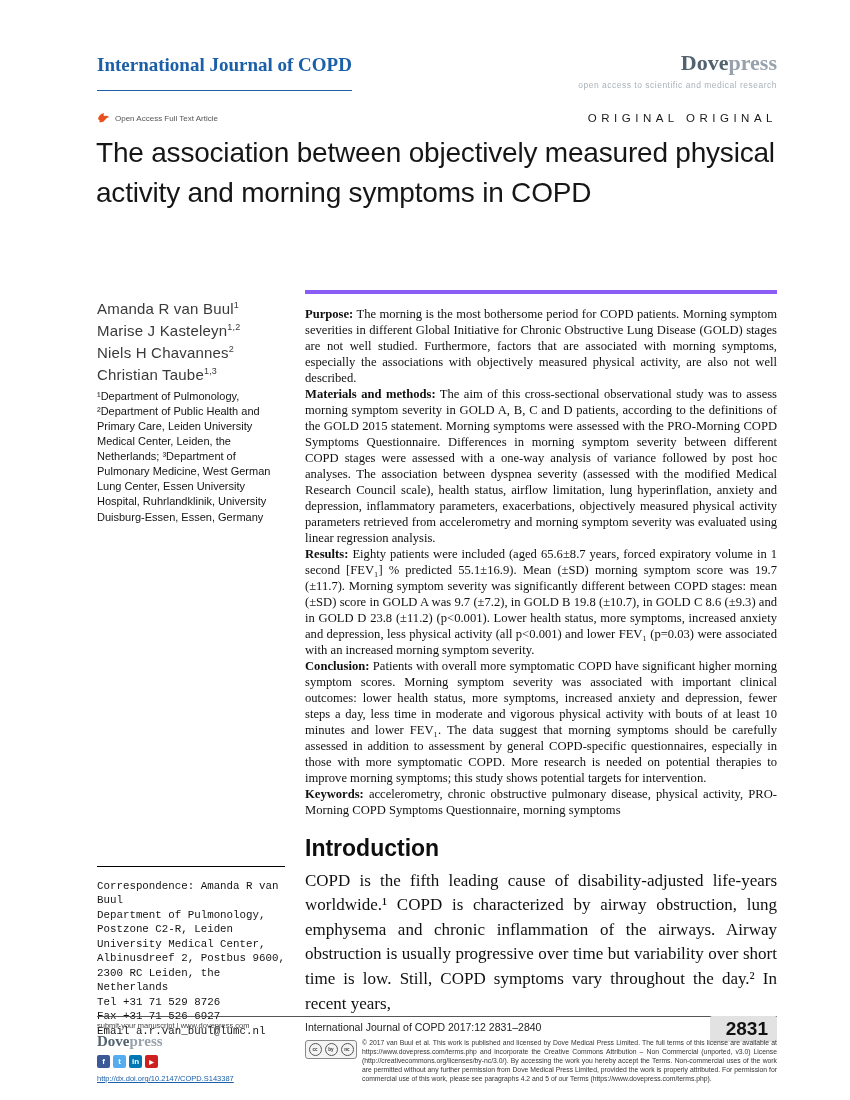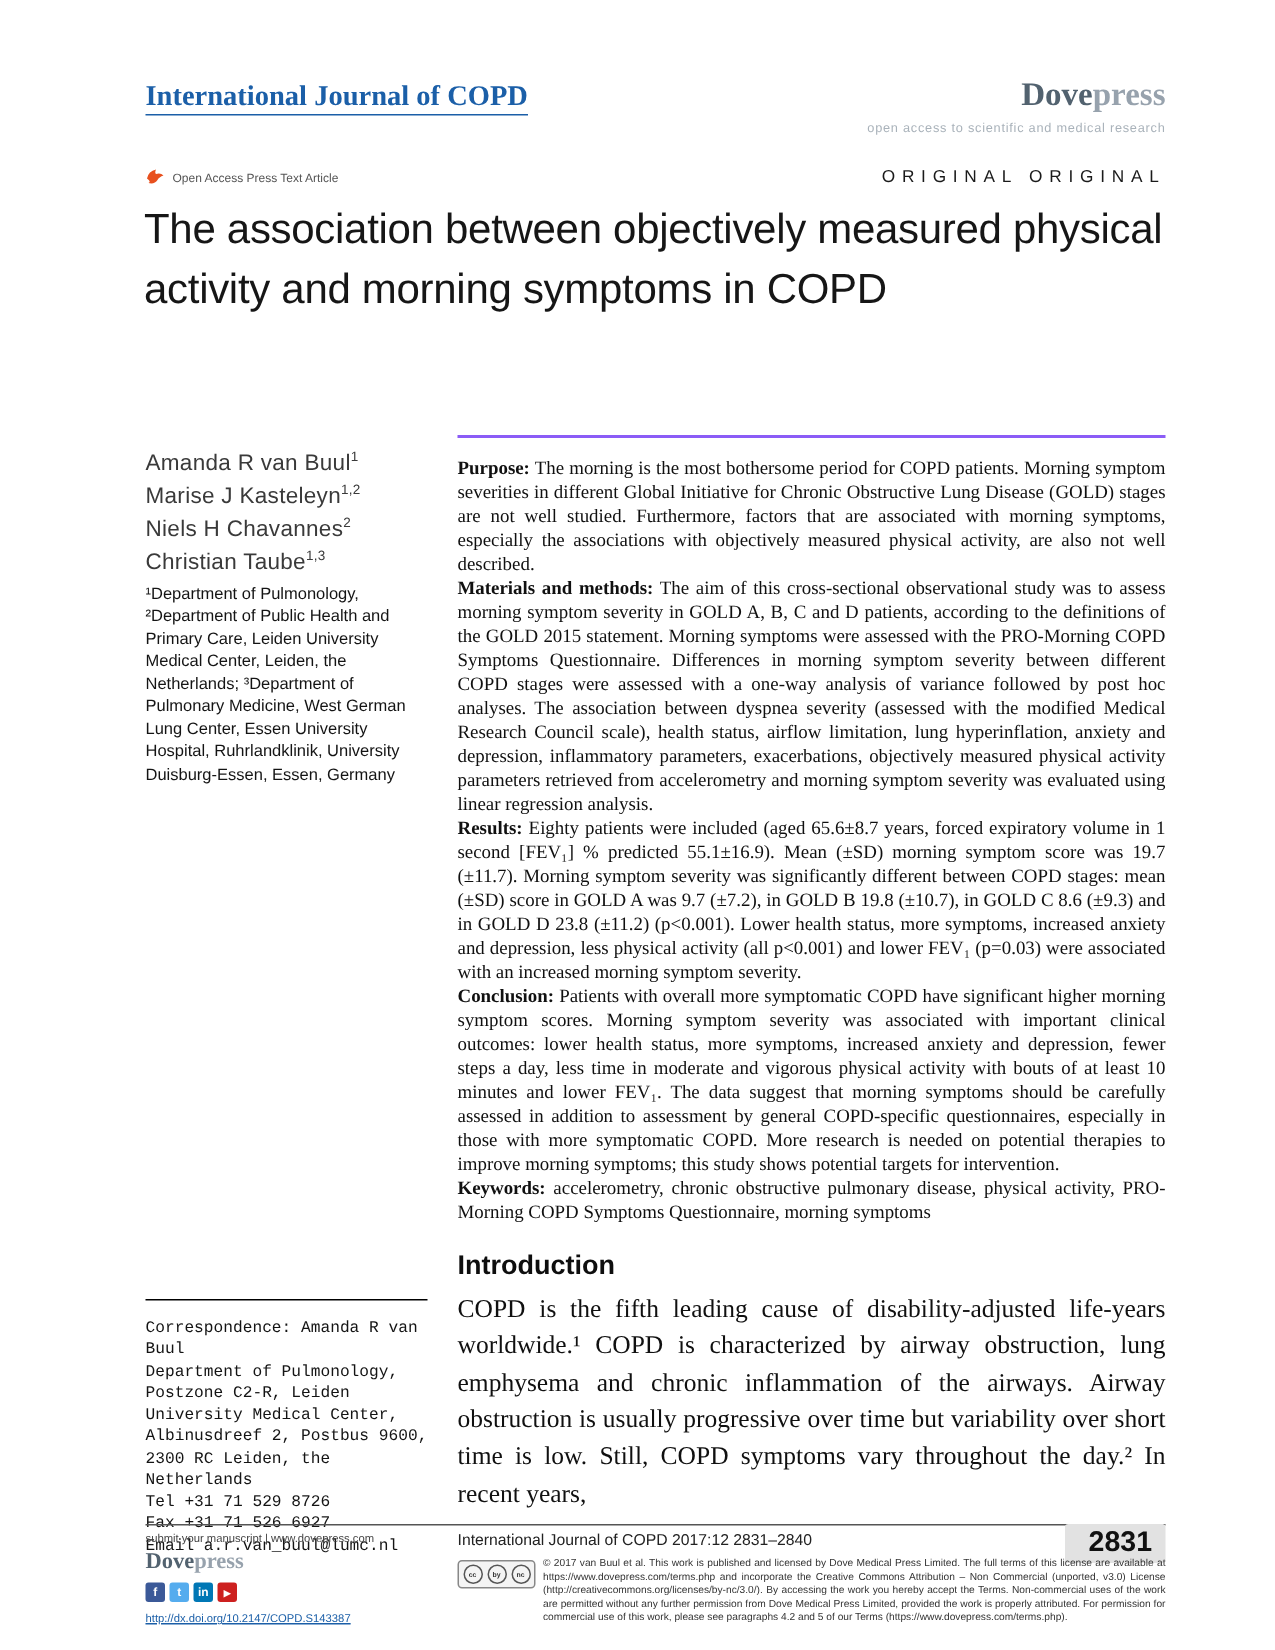--- a/index.html
+++ b/index.html
@@ -1,48 +1,48 @@
 <!DOCTYPE html>
 <html><head>
 <meta charset="utf-8">
 <style>
   html,body{margin:0;padding:0;background:#ffffff;}
   #page{position:relative;width:850px;height:1100px;background:#fff;overflow:hidden;
         font-family:"Liberation Sans",sans-serif;color:#141414;}
 
   
   .journal-title{position:absolute;left:97px;top:54px;font-family:"Liberation Serif",serif;
-      font-weight:bold;font-size:19px;color:#1b5fa8;padding-bottom:0;border-bottom:1.5px solid #1b5fa8;}
+      font-weight:bold;font-size:19px;color:#1b5fa8;padding-bottom:14px;border-bottom:1.5px solid #1b5fa8;}
   .brand-header{position:absolute;right:73px;top:50px;text-align:right;
       font-family:"Liberation Serif",serif;font-size:22px;font-weight:bold;}
   .brand-dove{color:#52626f;} .brand-press{color:#97a2ad;}
   .tagline{position:absolute;right:73px;top:80px;font-size:8.5px;color:#a9b2ba;letter-spacing:.5px;}
   .open-access-row{position:absolute;left:97px;top:112px;display:flex;align-items:center;gap:5px;}
   .open-access-label{font-size:8px;color:#555;}
   .article-type{position:absolute;right:73px;top:112px;font-size:11.5px;letter-spacing:4.5px;color:#1a1a1a;font-weight:500;}
   .page-title{position:absolute;left:96px;top:133px;width:692px;font-size:28px;line-height:1.42;
       color:#161616;font-weight:400;letter-spacing:-0.2px;}
 
   
   .authors{position:absolute;left:97px;top:298px;font-size:15px;line-height:1.47;color:#3a3a3a;letter-spacing:.2px;}
   .authors sup{font-size:9px;}
   .affiliations{position:absolute;left:97px;top:389px;width:180px;font-size:11px;line-height:1.37;color:#141414;}
   .correspondence{position:absolute;left:97px;top:866px;width:188px;border-top:1px solid #000;
       padding-top:12px;font-size:10.8px;line-height:1.34;color:#141414;font-family:Liberation Mono, monospace;}
   .correspondence div{margin:0;}
 
   
   .main-col{position:absolute;left:305px;top:290px;width:472px;}
-  .abstract{border-top:2px solid #8b5cf6;padding-top:13px;
+  .abstract{border-top:4px solid #8b5cf6;padding-top:13px;
       font-family:"Liberation Serif","DejaVu Serif",serif;font-size:12.6px;line-height:1.27;
       text-align:justify;color:#101010;}
   .abstract p{margin:0;}
   .abs-label{font-weight:bold;}
   .intro-heading{margin-top:16px;font-family:"Liberation Sans",sans-serif;font-weight:bold;
-      font-size:18px;color:#0e0e0e;}
+      font-size:23px;color:#0e0e0e;}
   .intro-text{margin-top:7px;font-family:Liberation Serif, serif;font-size:17px;
       line-height:1.45;text-align:justify;color:#101010;}
 
   
   .footer-rule{position:absolute;left:97px;top:1016px;width:680px;border-top:1px solid #555;}
   .footer-left{position:absolute;left:97px;top:1021px;width:195px;}
   .submit-line{font-size:7.5px;color:#444;}
   .brand-footer{font-family:"Liberation Serif",serif;font-size:15px;font-weight:bold;margin-top:3px;}
   .social-row{display:flex;gap:3px;margin-top:5px;}
   .social{width:13px;height:13px;border-radius:2px;color:#fff;font-size:8px;display:flex;
@@ -70,21 +70,21 @@
     <span class="brand-dove">Dove</span><span class="brand-press">press</span>
   </div>
   <div class="tagline">open access to scientific and medical research</div>
 
   <div class="open-access-row">
     <span style="display:inline-flex;">
       <svg width="13" height="12" viewBox="0 0 13 12">
           <path fill="#e8501e" d="M1,7 Q2,2 7,1 Q6,3 7,4 Q10,3 12,5 Q9,6 8,8 Q6,11 2,10 Q4,9 1,7 Z"></path>
         </svg>
     </span>
-    <span class="open-access-label">Open Access Press Text Article</span>
+    <span class="open-access-label">Open Access Full Text Article</span>
   </div>
   <div class="article-type">ORIGINAL ORIGINAL</div>
 
   <h1 class="page-title" style="margin:0;">The association between objectively measured physical activity and morning symptoms in COPD</h1>
 
   <div class="authors">
     <div><span>Amanda R van Buul</span><sup>1</sup></div>
     <div><span>Marise J Kasteleyn</span><sup>1,2</sup></div>
     <div><span>Niels H Chavannes</span><sup>2</sup></div>
     <div><span>Christian Taube</span><sup>1,3</sup></div>

